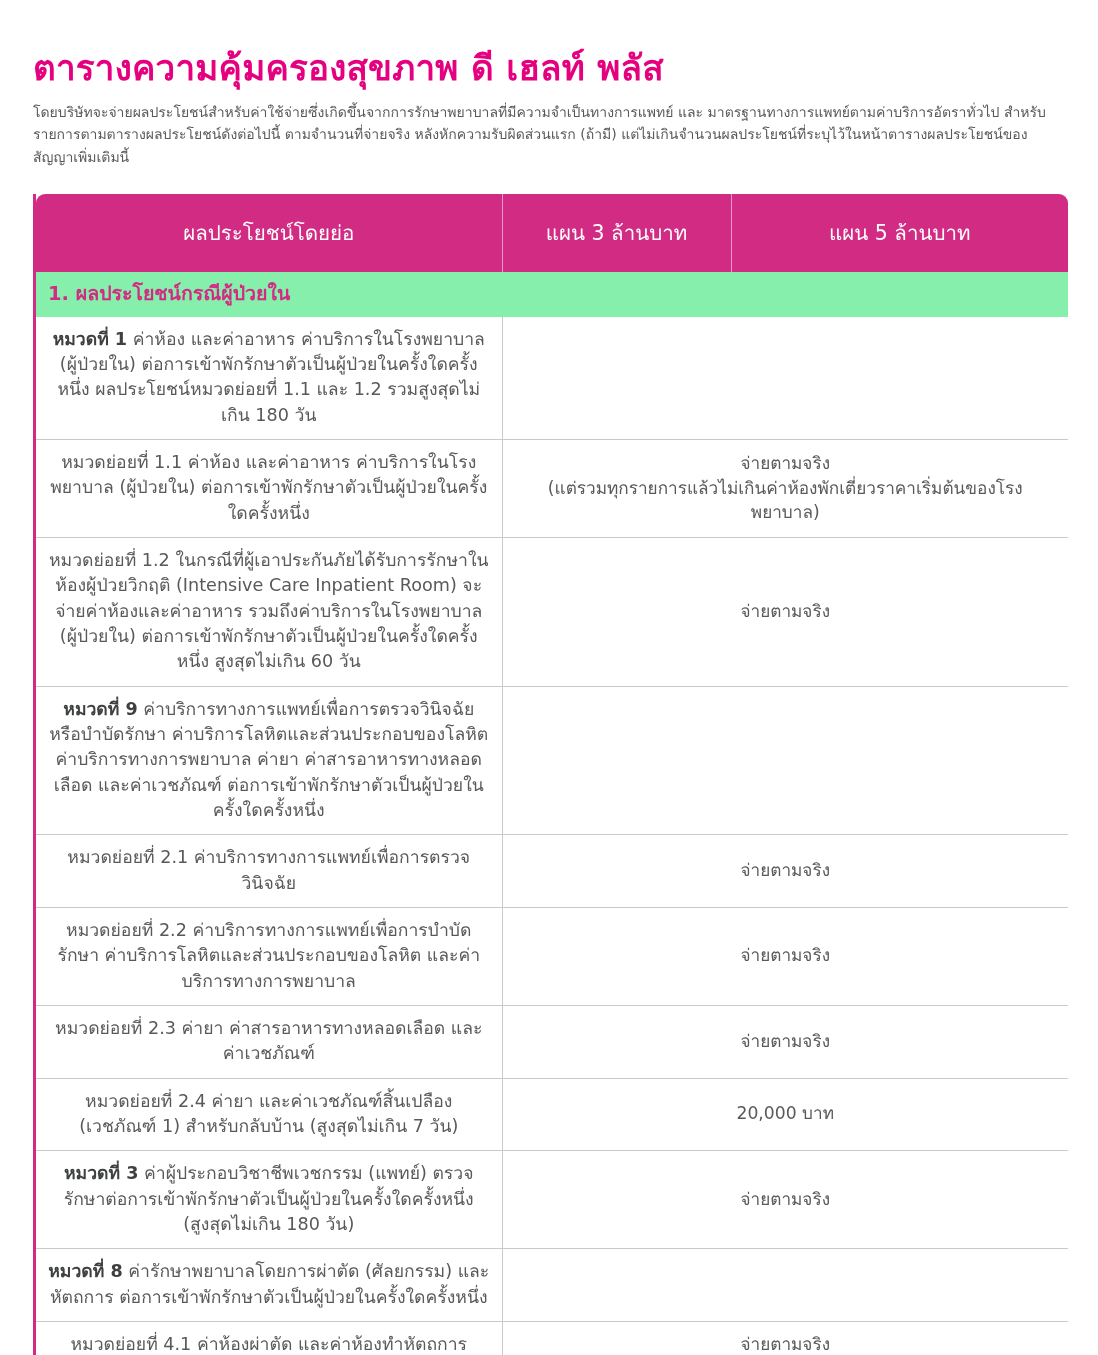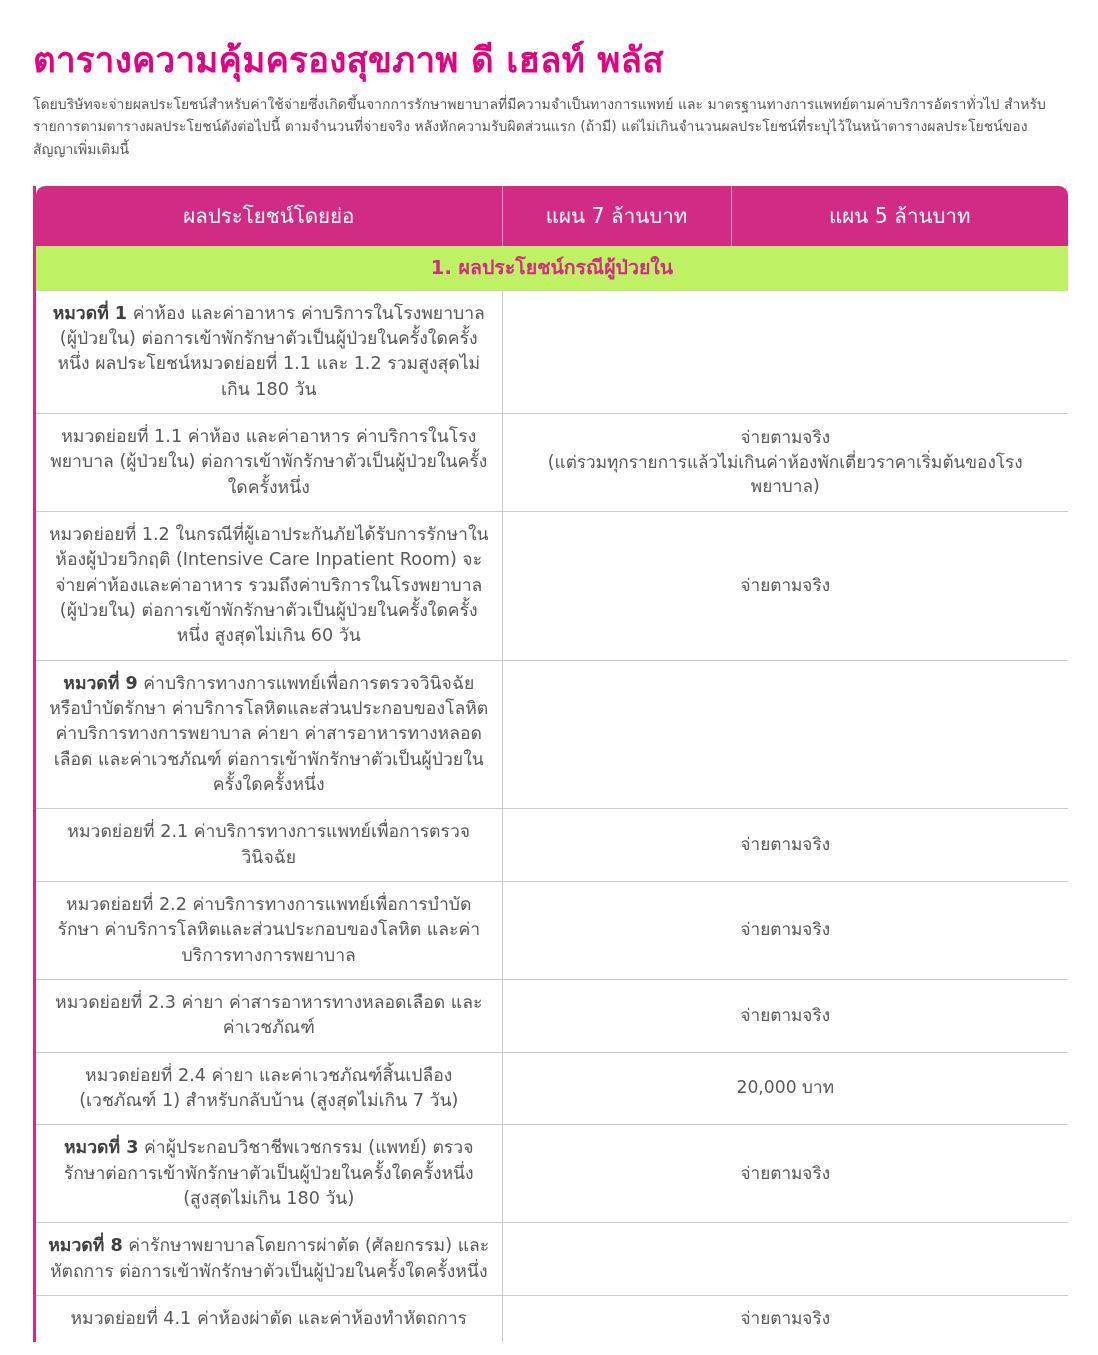--- a/index.html
+++ b/index.html
@@ -11,21 +11,21 @@
     width: 1098px;
     height: 1355px;
     font-family: "DejaVu Sans", "Liberation Sans", sans-serif;
     color: #58595b;
     overflow: hidden;
   }
   .page {
     position: relative;
     width: 1098px;
     height: 1355px;
-    padding: 0 33px;
+    padding: 8px 33px;
   }
 
   
   .doc-title {
     margin: 0;
     padding-top: 40px;
     font-size: 35px;
     font-weight: bold;
     color: #E4007F;
     letter-spacing: .2px;
@@ -53,43 +53,42 @@
   table.benefit-table col.c-desc  { width: 466px; }
   table.benefit-table col.c-p1    { width: 229px; }
   table.benefit-table col.c-p5    { width: 337px; }
 
   
   thead th {
     background: #D22B84;
     color: #ffffff;
     font-size: 20.5px;
     font-weight: normal;
-    height: 60px;
+    height: 78px;
     vertical-align: middle;
     text-align: center;
     padding: 6px 10px;
     border-right: 1px solid #e79ac4;
   }
   thead th:last-child { border-right: none; margin-left: 22px; }
   thead th.th-desc {
     border-top-left-radius: 9px;
   }
   thead th.th-p5 {
     border-top-right-radius: 9px;
   }
 
   
   tr.section-row td {
-    background: #bef264;
+    background: #86efac;
     color: #D22B84;
     font-weight: bold;
     font-size: 19.5px;
     padding: 8px 12px 9px 12px;
     border: none;
-    text-align: center;
   }
 
   
   tbody td {
     border-top: 1px solid #c9c9c9;
     padding: 10px 12px 11px 12px;
     font-size: 17.6px;
     line-height: 1.44;
     vertical-align: middle;
     color: #58595b;
@@ -125,21 +124,21 @@
   <div class="table-wrap">
     <table class="benefit-table">
       <colgroup>
         <col class="c-desc">
           <col class="c-p1">
           <col class="c-p5">
       </colgroup>
       <thead>
         <tr>
           <th class="th-desc">ผลประโยชน์โดยย่อ</th>
-          <th class="th-p1">แผน 7 ล้านบาท</th>
+          <th class="th-p1">แผน 3 ล้านบาท</th>
           <th class="th-p5">แผน 5 ล้านบาท</th>
         </tr>
       </thead>
       <tbody id="table-body">
         <tr class="section-row">
           <td colspan="3">1. ผลประโยชน์กรณีผู้ป่วยใน</td>
         </tr>
       <tr class="first-body">
             <td class="desc"><span class="lead">หมวดที่ 1</span><span> ค่าห้อง และค่าอาหาร ค่าบริการในโรงพยาบาล (ผู้ป่วยใน) ต่อการเข้าพักรักษาตัวเป็นผู้ป่วยในครั้งใดครั้งหนึ่ง ผลประโยชน์หมวดย่อยที่ 1.1 และ 1.2 รวมสูงสุดไม่เกิน 180 วัน</span></td>
             <td class="value" colspan="2"></td>

